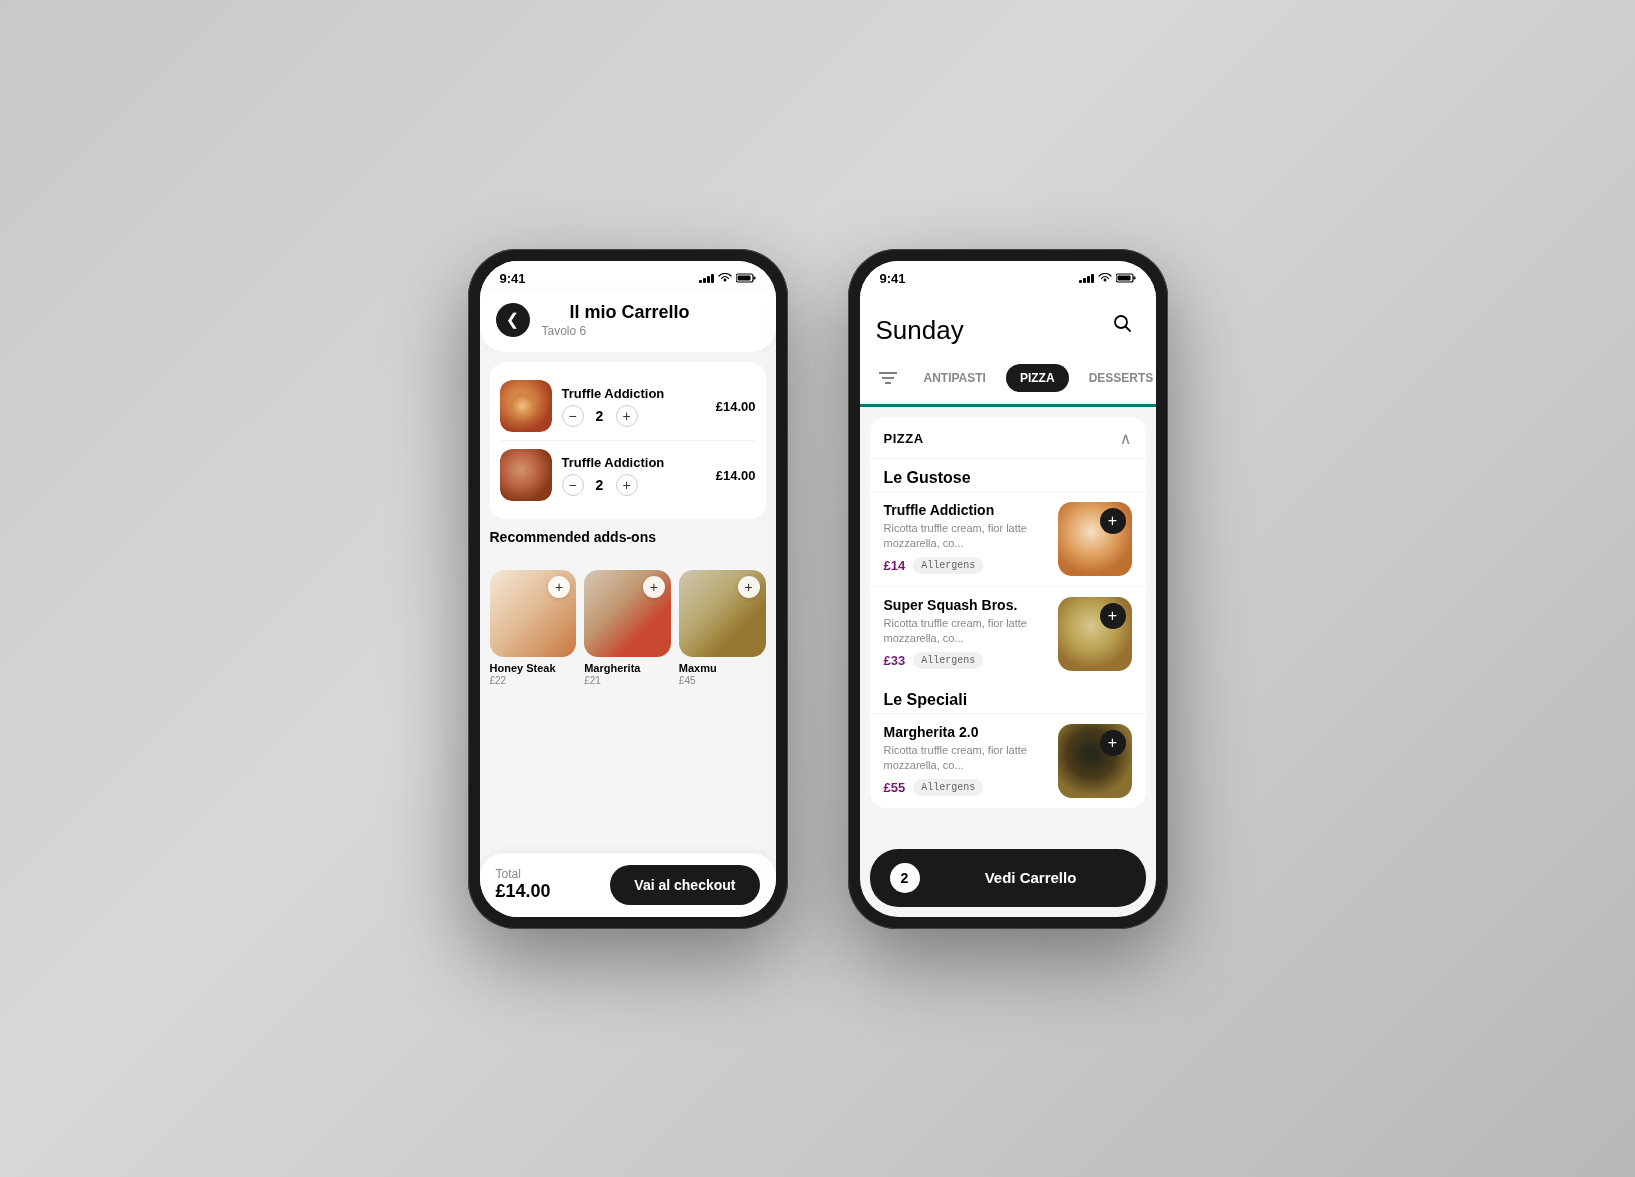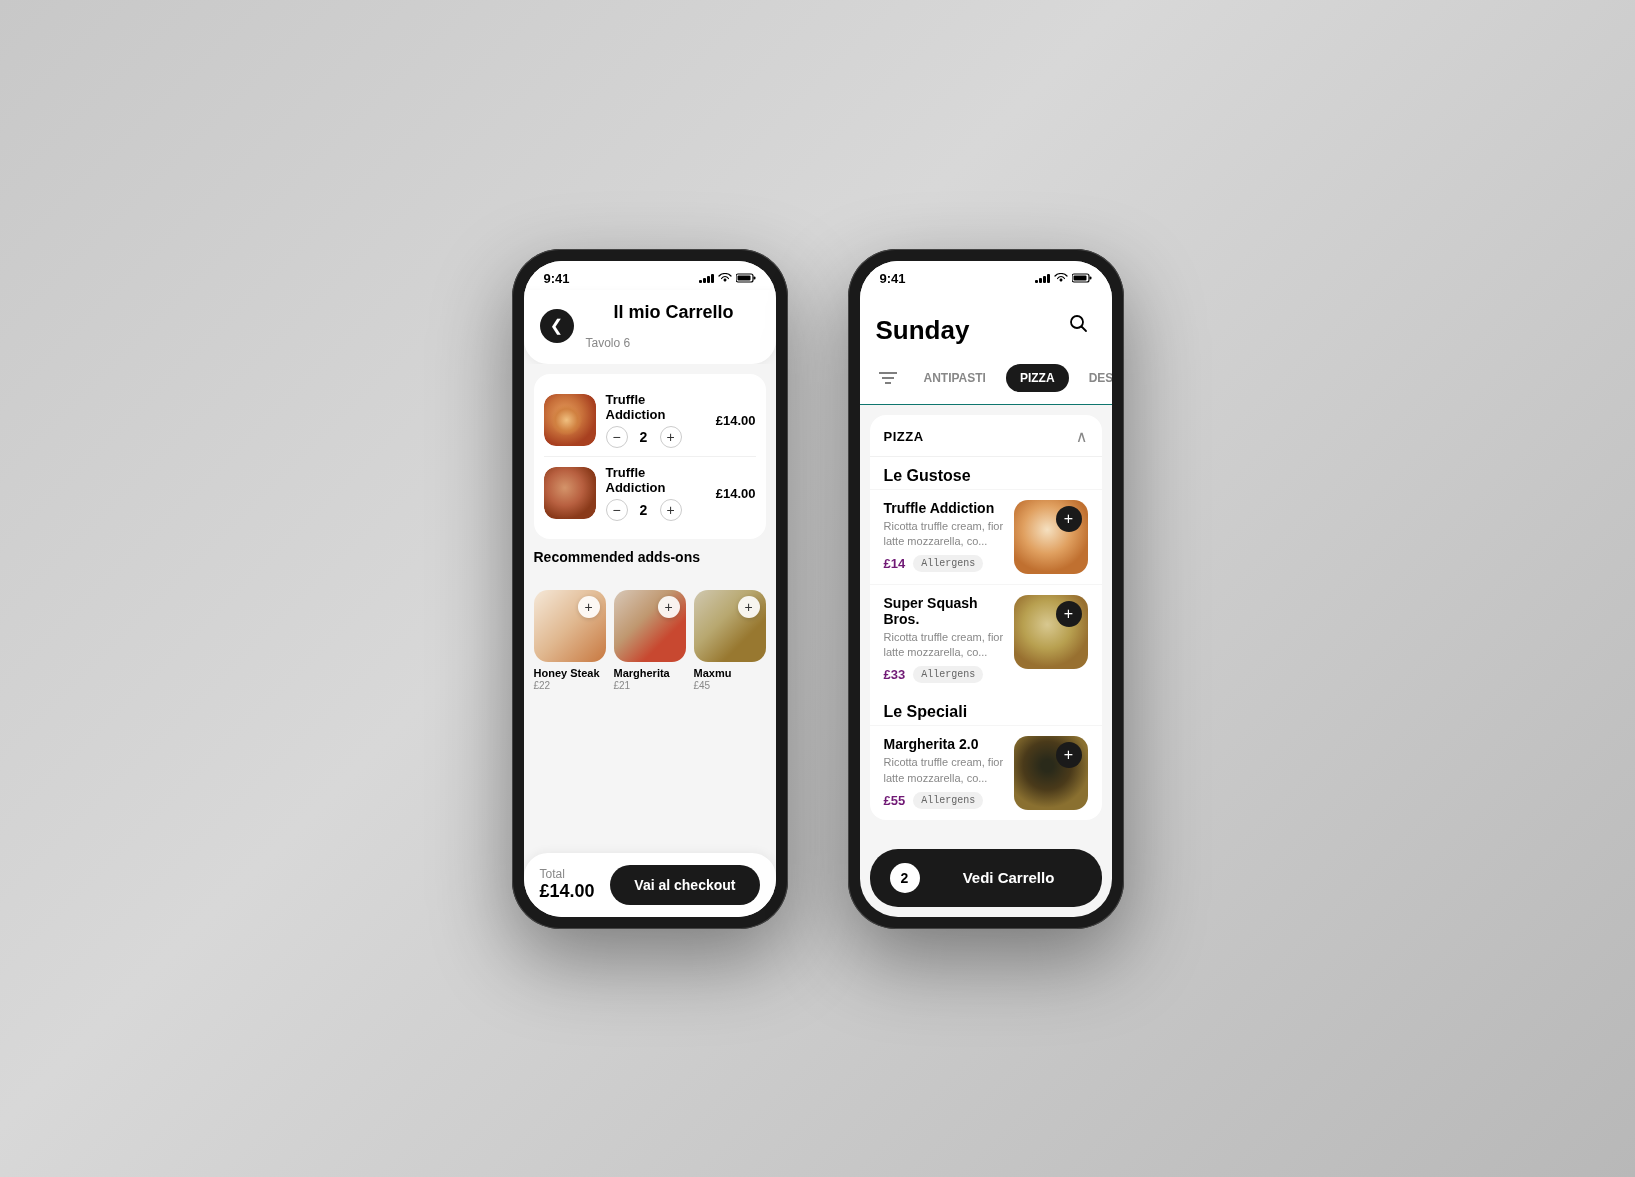--- a/index.html
+++ b/index.html
@@ -10,21 +10,21 @@
       background: linear-gradient(135deg, #c8c8c8 0%, #d8d8d8 40%, #b8b8b8 100%);
       display: flex;
       align-items: center;
       justify-content: center;
       gap: 60px;
       font-family: -apple-system, BlinkMacSystemFont, 'Helvetica Neue', sans-serif;
     }
 
     
     .phone {
-      width: 276px;
+      width: 320px;
       height: 680px;
       background: #1a1a1a;
       border-radius: 48px;
       padding: 12px;
       box-shadow: 0 30px 80px rgba(0,0,0,0.4), inset 0 0 0 1px #444;
       position: relative;
     }
 
     .phone-screen {
       width: 100%;
@@ -112,21 +112,21 @@
       font-size: 18px;
       font-weight: 700;
       color: #000;
       line-height: 1.2;
       margin-left: 28px;
     }
 
     .cart-subtitle {
       font-size: 12px;
       color: #888;
-      margin-top: 13px;
+      margin-top: 1px;
     }
 
     .cart-items-section {
       background: #fff;
       border-radius: 16px;
       margin: 10px 10px 0;
       padding: 10px;
     }
 
     .cart-item {
@@ -361,21 +361,21 @@
       background: #fff;
       padding: 10px 16px 8px;
       display: flex;
       align-items: center;
       justify-content: space-between;
       flex-shrink: 0;
     }
 
     .menu-day-title {
       font-size: 26px;
-      font-weight: 700;
+      font-weight: 400;
       color: #000;
       margin-top: 15px;
     }
 
     .search-btn {
       width: 36px;
       height: 36px;
       display: flex;
       align-items: center;
       justify-content: center;
@@ -384,21 +384,21 @@
     }
 
     
     .cat-tabs {
       background: #fff;
       padding: 8px 12px 10px;
       display: flex;
       align-items: center;
       gap: 6px;
       flex-shrink: 0;
-      border-bottom: 1px solid #0f766e;
+      border-bottom: 3px solid #0f766e;
     }
 
     .filter-icon-btn {
       width: 32px;
       height: 32px;
       display: flex;
       align-items: center;
       justify-content: center;
       flex-shrink: 0;
       cursor: pointer;

